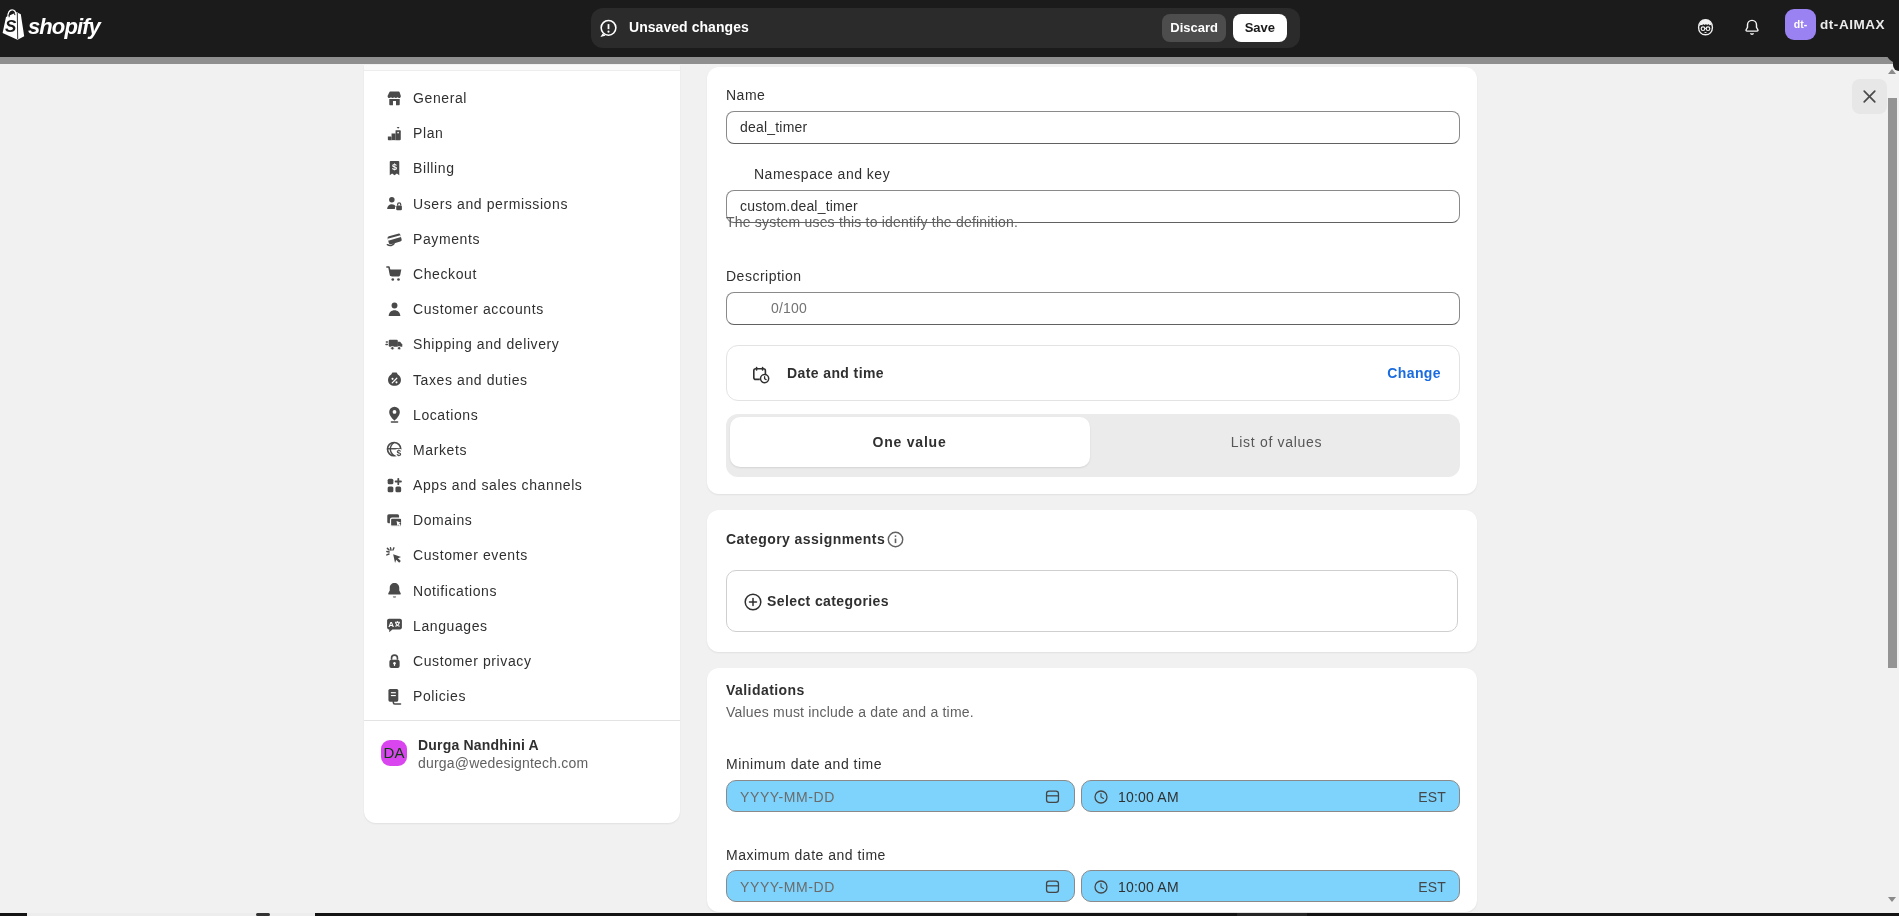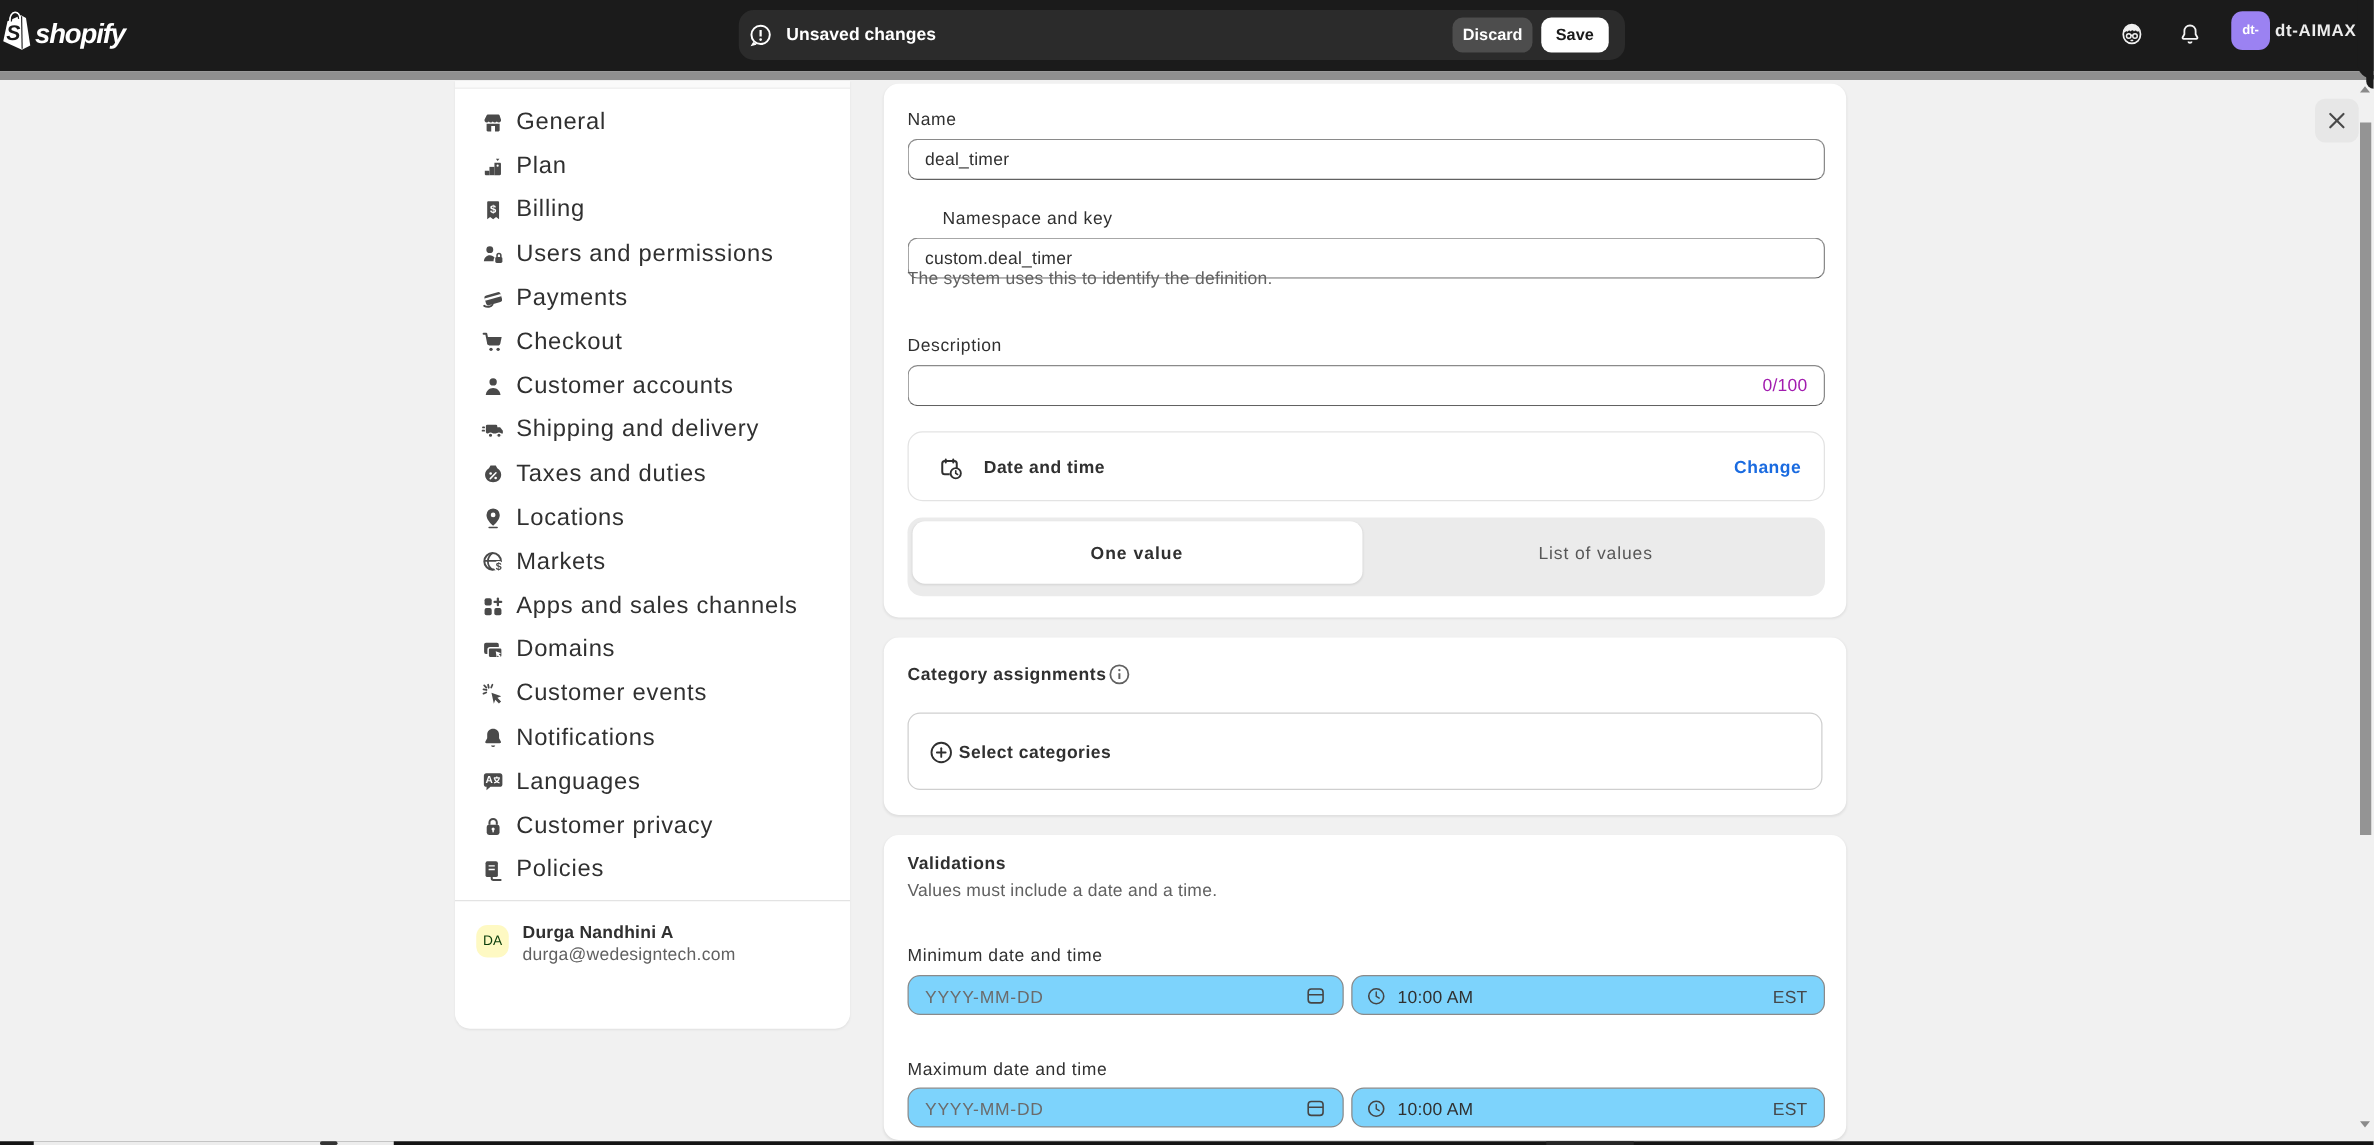--- a/index.html
+++ b/index.html
@@ -20,24 +20,24 @@
 .avatar-p { position:absolute; left:1785px; top:9px; width:31px; height:31px; border-radius:9px; background:#9b82f2; color:#fff; font-size:10.5px; font-weight:bold; text-align:center; line-height:31px; }
 .storename { position:absolute; left:1820px; top:17px; color:#ececec; font-size:13.5px; font-weight:bold; letter-spacing:0.55px; }
 
 
 .sidebar { position:absolute; left:364px; top:65px; width:316px; height:758px; background:#fff; border-radius:0 0 12px 12px; box-shadow:0 1px 2px rgba(0,0,0,0.07); }
 .sb-top { height:6px; background:#fafafa; border-bottom:1px solid #ededed; border-radius:0; }
 .nav { padding-top:13px; }
 .nav-item { position:relative; height:28px; margin:0 13px 7.2px 13px; border-radius:10px; display:flex; align-items:center; }
 .nav-item.sel { background:#f0f0f0; }
 .nav-item svg { margin-left:8px; flex:none; }
-.nav-item span { margin-left:9px; font-size:19px; color:#303030; font-weight:500; letter-spacing:0.6px; }
+.nav-item span { margin-left:9px; font-size:14px; color:#303030; font-weight:500; letter-spacing:0.6px; }
 .sb-div { height:1px; background:#e3e3e3; margin-top:10px; }
 .user { position:relative; height:66px; }
-.avatar-g { position:absolute; left:17px; top:19px; width:26px; height:26px; border-radius:9px; background:#fef9c3; color:#0b3d0b; font-size:11px; font-weight:400; text-align:center; line-height:26px; }
+.avatar-g { position:absolute; left:17px; top:19px; width:26px; height:26px; border-radius:9px; background:#d946ef; color:#0b3d0b; font-size:15px; font-weight:400; text-align:center; line-height:26px; }
 .uname { position:absolute; left:54px; top:16px; font-size:14px; font-weight:bold; color:#303030; letter-spacing:0.2px; }
 .uemail { position:absolute; left:54px; top:34px; font-size:14px; color:#616161; letter-spacing:0.2px; }
 
 
 .card { position:absolute; left:707px; width:770px; background:#fff; border-radius:12px; box-shadow:0 1px 2px rgba(0,0,0,0.07); }
 .card1 { top:67px; height:427px; }
 .card2 { top:510px; height:142px; }
 .card3 { top:668px; height:244px; }
 .lbl { position:absolute; left:19px; font-size:14px; color:#303030; letter-spacing:0.5px; }
 .inp { position:absolute; left:19px; width:734px; height:33px; border:1px solid #8a8a8a; border-bottom-color:#616161; border-radius:8px; background:#fff; font-size:14px; color:#303030; line-height:31px; padding:0 13px; letter-spacing:0.2px; }
@@ -288,21 +288,21 @@
   </div>
 </div>
 
 <div class="card card1">
   <div class="lbl" style="top:20px;">Name</div>
   <div class="inp" style="top:44px;">deal_timer</div>
   <div class="lbl" style="top:99px;margin-left:28px;">Namespace and key</div>
   <div class="inp" style="top:123px;">custom.deal_timer</div>
   <div class="helper" style="top:147px;">The system uses this to identify the definition.</div>
   <div class="lbl" style="top:201px;">Description</div>
-  <div class="inp" style="top:225px; color:#a21caf; text-align:right;padding-left:44px;">0/100</div>
+  <div class="inp" style="top:225px; color:#737373; padding-left:44px;">0/100</div>
   <div class="dtbox">
     <svg width="20" height="20" viewBox="0 0 20 20" fill="none" stroke="#303030" stroke-width="1.6">
       <path d="M5.6 2.6 L5.6 5 M11.6 2.6 L11.6 5" stroke-linecap="round"></path>
       <path d="M14.4 9.5 L14.4 5.7 C14.4 4.6 13.5 3.7 12.4 3.7 L4.8 3.7 C3.7 3.7 2.8 4.6 2.8 5.7 L2.8 12.4 C2.8 13.5 3.7 14.4 4.8 14.4 L8.8 14.4"></path>
       <circle cx="13.6" cy="13.6" r="4.1" stroke-width="1.5"></circle>
       <path d="M13.6 11.7 L13.6 13.7 L15.1 14.6" stroke-width="1.3" stroke-linecap="round"></path>
     </svg>
     <div class="t">Date and time</div>
     <div class="change">Change</div>
   </div>

